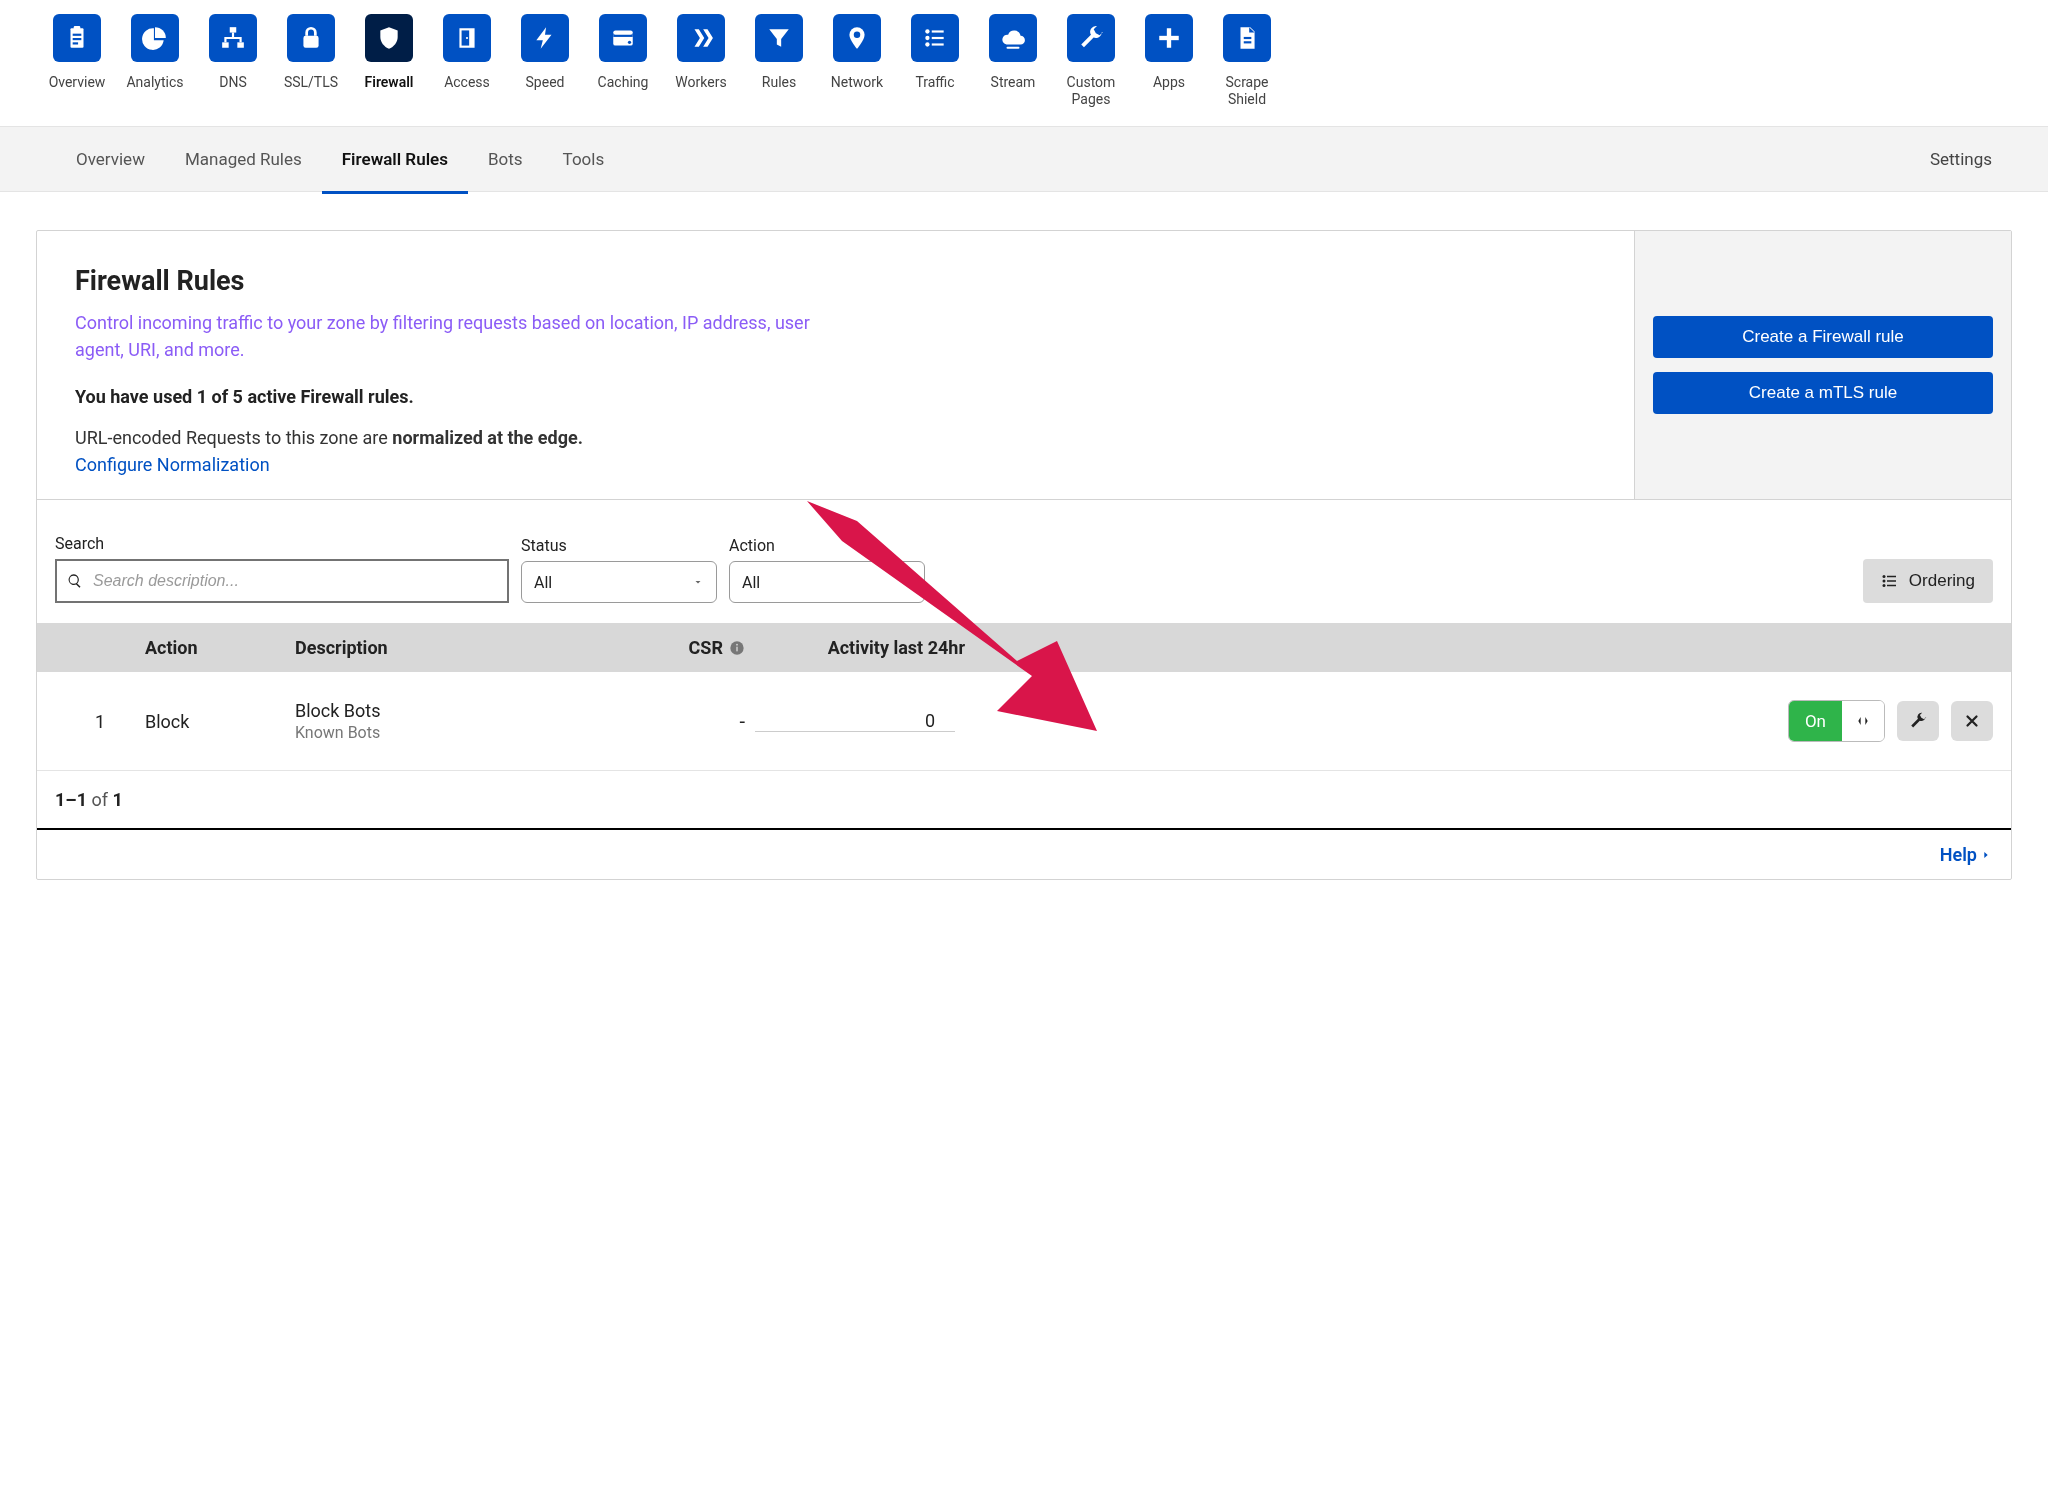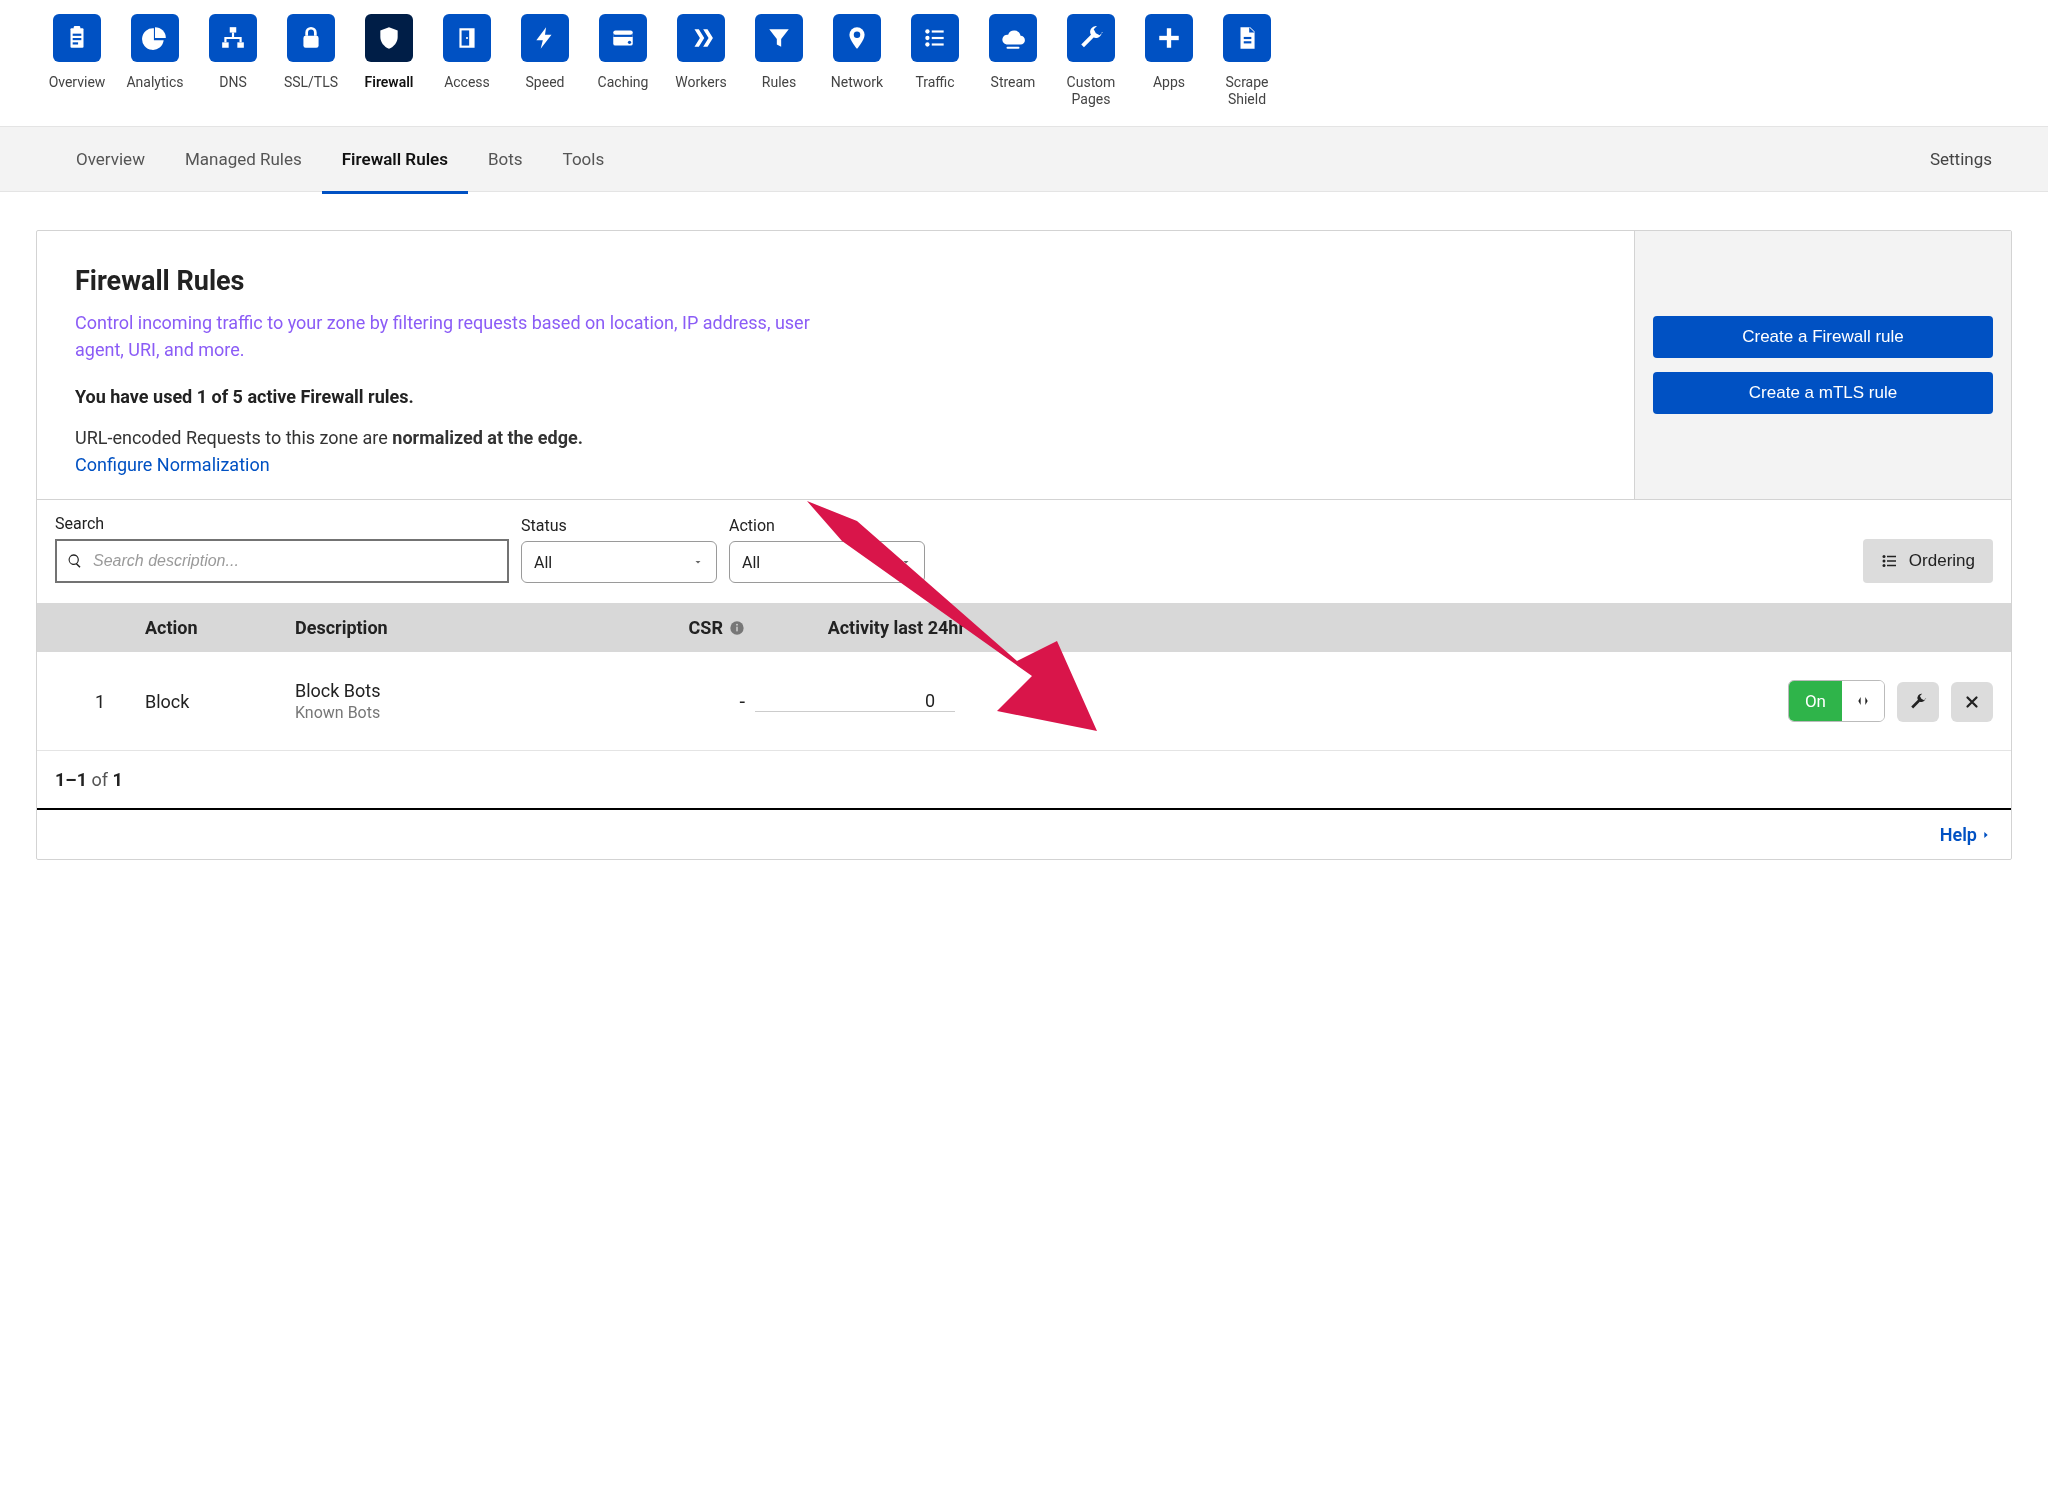--- a/index.html
+++ b/index.html
@@ -134,21 +134,21 @@
     font-size: 17px;
     padding: 11px 0;
     cursor: pointer;
     width: 100%;
   }
 
   
   .filters {
     display: flex;
     gap: 12px;
-    padding: 14px 18px 20px 18px;
+    padding: 34px 18px 20px 18px;
     align-items: flex-end;
     border-top: 1px solid #d3d3d3;
     justify-content: space-between;
   }
   .filter-group { display: flex; flex-direction: column; gap: 6px; }
   .filter-label { font-size: 16px; color: #222; }
   .search-wrap {
     display: flex;
     align-items: center;
     border: 2px solid #737373;
@@ -219,21 +219,21 @@
   .trow .idx { text-align: center; font-size: 18px; }
   .trow .action { font-size: 18px; }
   .trow .desc-cell .d1 { font-size: 18px; color: #222; }
   .trow .desc-cell .d2 { font-size: 16px; color: #777; margin-top: 2px; }
   .trow .csr { text-align: right; font-size: 20px; color: #222; }
   .trow .act24 { text-align: right; font-size: 18px; padding-right: 20px; border-bottom: 1px solid #ccc; margin: 0 10px;}
   .trow .controls {
     display: flex;
     gap: 12px;
     justify-content: flex-end;
-    align-items: flex-end;
+    align-items: center;
   }
   .toggle {
     display: flex;
     border: 1px solid #bbb;
     border-radius: 6px;
     overflow: hidden;
     height: 40px;
     cursor: pointer;
   }
   .toggle-on {

